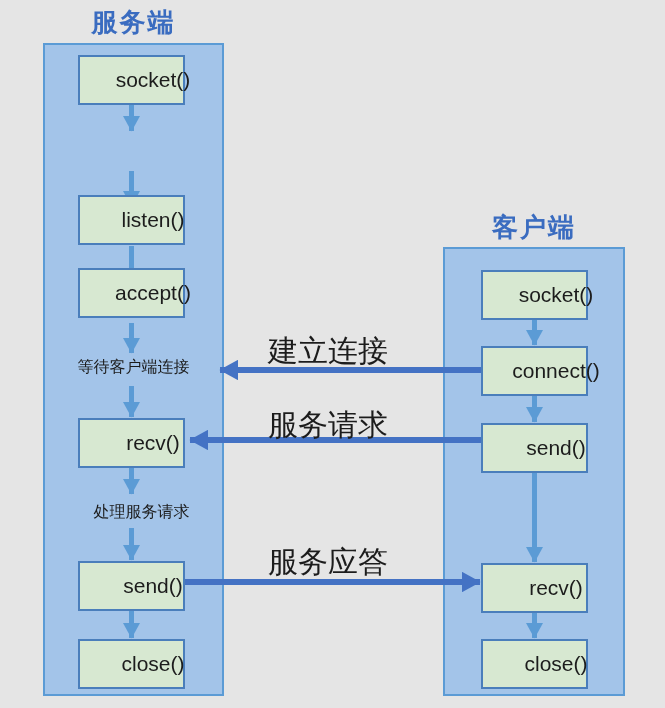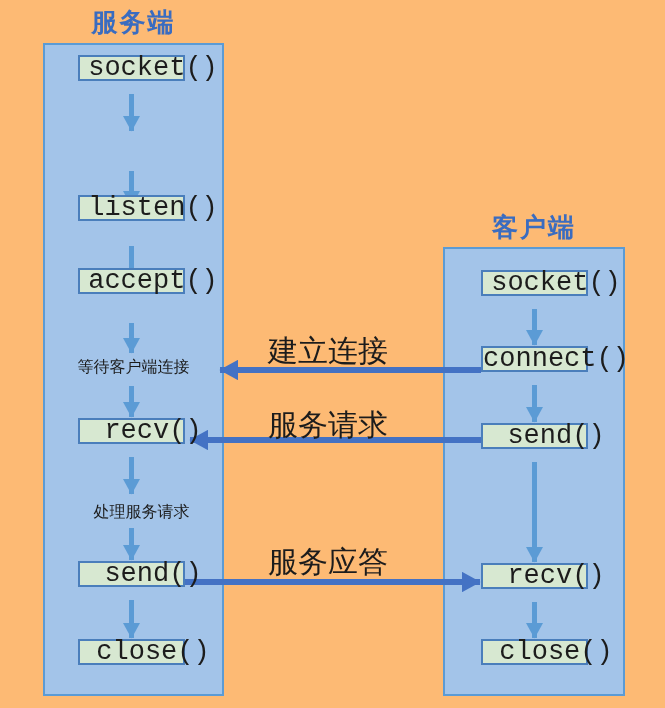--- a/index.html
+++ b/index.html
@@ -9,22 +9,22 @@
     --node-border:#4a7ebb;
     --arrow-light:#5b9bd5;
     --arrow-dark:#4472c4;
     --title-color:#3a6cc0;
     --text-color:#1c1c1c;
   }
   html,body{margin:0;padding:0;background:#ffffff;}
   .canvas{
     position:relative;
     width:665px;height:708px;
-    background:#fdba74;
-    font-family:Liberation Mono, monospace;
+    background:#e5e5e5;
+    font-family:Liberation Sans, sans-serif;
     overflow:hidden;
   }
   .panel{
     position:absolute;
     background:var(--panel-fill);
     border:2px solid var(--panel-border);
     box-sizing:border-box;
   }
   .server-panel{left:43px;top:43px;width:181px;height:653px;}
   .client-panel{left:443px;top:247px;width:182px;height:449px;}
@@ -32,26 +32,26 @@
     position:absolute;
     font-size:26px;font-weight:bold;
     color:var(--title-color);
     text-align:center;
     letter-spacing:2px;
   }
   .server-title{left:43px;width:181px;top:5px;}
   .client-title{left:443px;width:182px;top:210px;}
   .node{
     position:absolute;
-    width:107px;height:26px;
+    width:107px;height:50px;
     background:var(--node-fill);
     border:2px solid var(--node-border);
     box-sizing:border-box;
     display:flex;align-items:center;justify-content:center;
-    font-size:27px;color:var(--text-color);padding-left:43px;
+    font-size:21px;color:var(--text-color);padding-left:43px;
   }
   .sx{left:78px;}
   .cx{left:481px;}
   .s1{top:55px;}  .s2{top:132px;} .s3{top:195px;} .s4{top:268px;}
   .s5{top:418px;} .s6{top:561px;} .s7{top:639px;}
   .c1{top:270px;} .c2{top:346px;} .c3{top:423px;} .c4{top:563px;} .c5{top:639px;}
   .note{
     position:absolute;
     left:43px;width:181px;
     text-align:center;

